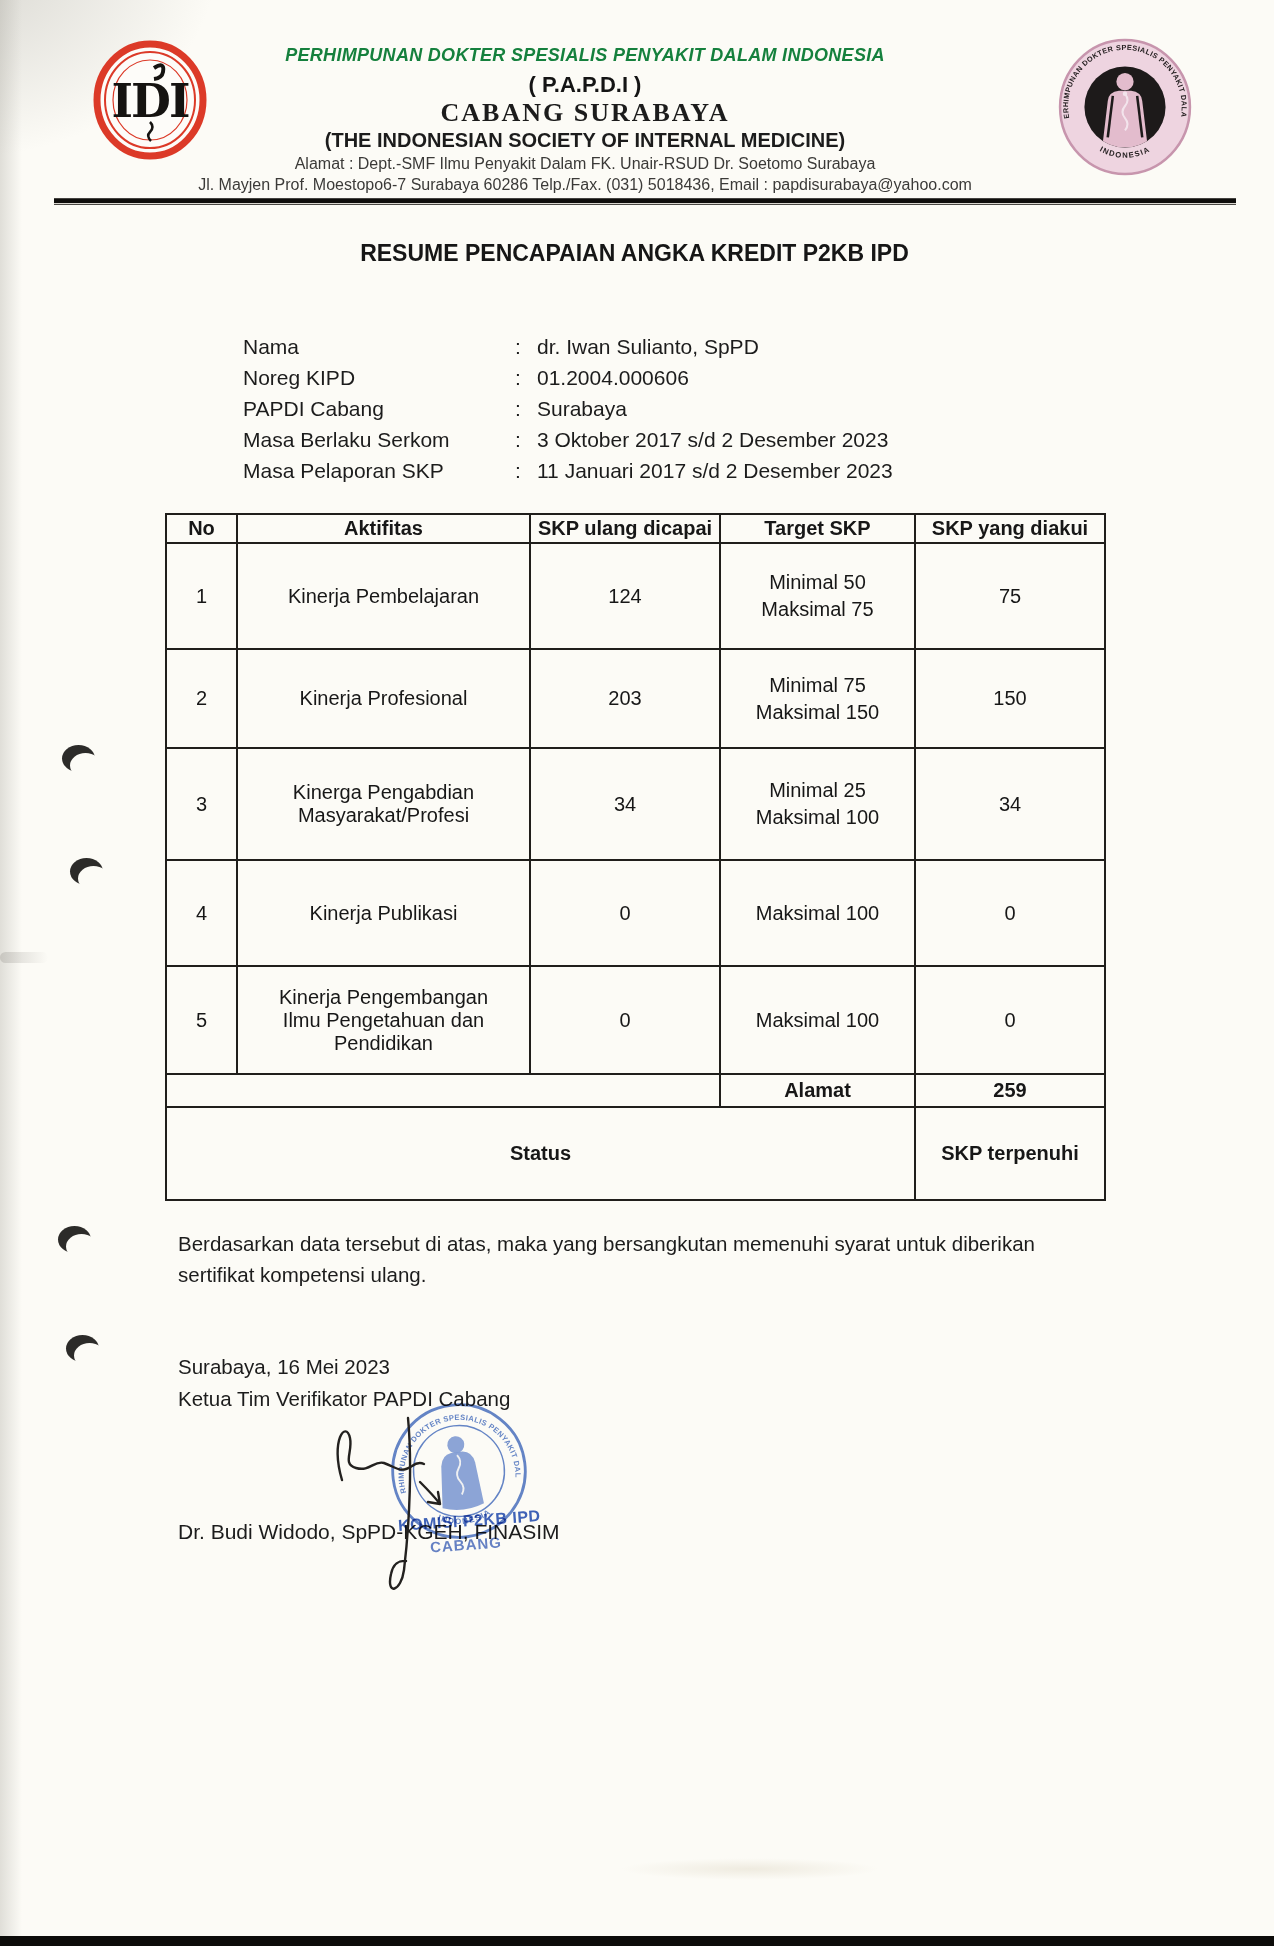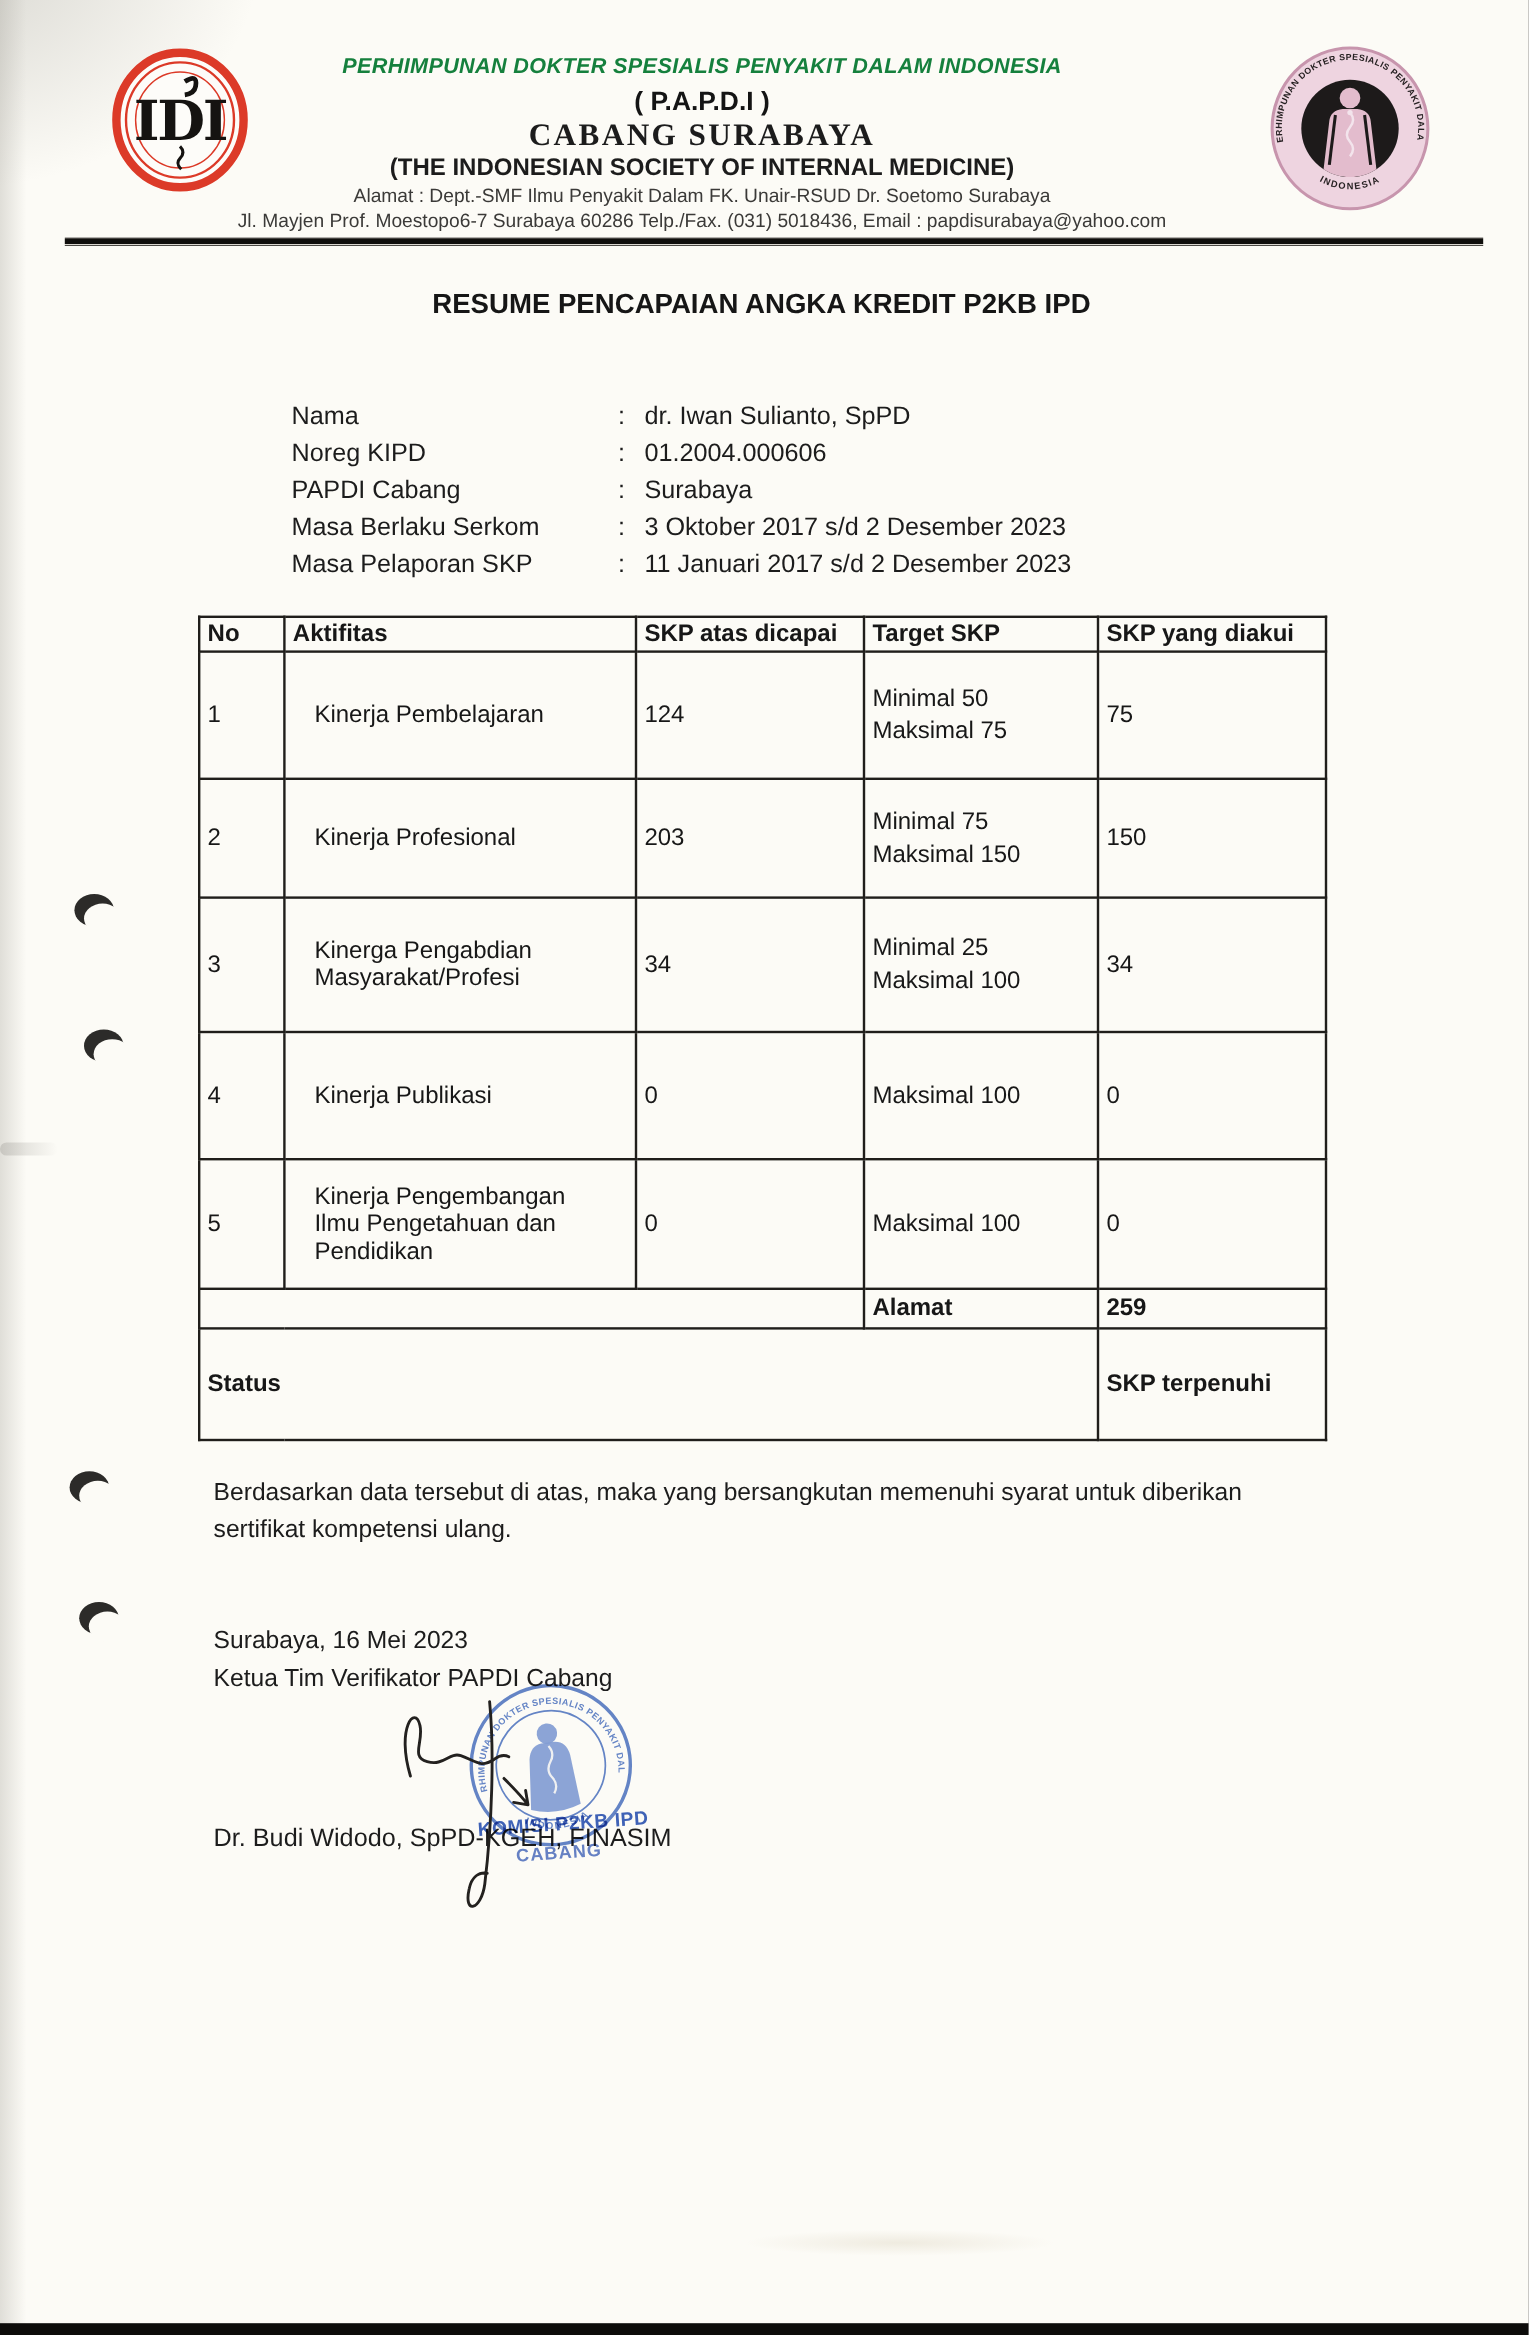--- a/index.html
+++ b/index.html
@@ -36,21 +36,21 @@
   
   .doc-title { position:absolute; left:165px; top:240px; width:939px; margin:0;
     text-align:center; font-size:23px; font-weight:bold; color:#161616; }
   .info { position:absolute; left:243px; top:331px; font-size:21px; }
   .info-row { display:flex; line-height:31px; }
   .info-row .lbl { width:272px; }
   .info-row .sep { width:22px; }
   
   .skp-table { position:absolute; left:165px; top:513px; width:939px;
     border-collapse:collapse; table-layout:fixed; font-size:20px; color:#171717; }
-  .skp-table th, .skp-table td { border:2.5px solid #201e1b; text-align:left; vertical-align:middle; padding:2px 6px; }
+  .skp-table th, .skp-table td { border:2.5px solid #201e1b; text-align:center; vertical-align:middle; padding:2px 6px; }
   .skp-table th { font-weight:bold; }
   .cell-akt { padding:2px 24px !important; }
   .cell-target { white-space:pre-line; line-height:27px; }
   .row-total td, .row-status td { font-weight:bold; }
   
   .closing { position:absolute; left:178px; top:1228px; width:950px;
     font-size:20.5px; line-height:31px; white-space:pre-line; }
   .place-date { position:absolute; left:178px; top:1355px; font-size:20.5px;text-align:right; }
   .role       { position:absolute; left:178px; top:1387px; font-size:20.5px; }
   .signature  { position:absolute; left:300px; top:1412px; width:190px; height:195px; z-index:4; }
@@ -159,21 +159,21 @@
         <col style="width:71px">
         <col style="width:293px">
         <col style="width:190px">
         <col style="width:195px">
         <col style="width:190px">
       </colgroup>
     <tbody>
         <tr style="height:28px">
       <th>No</th>
       <th>Aktifitas</th>
-      <th>SKP atas dicapai</th>
+      <th>SKP ulang dicapai</th>
       <th>Target SKP</th>
       <th>SKP yang diakui</th>
     </tr>
     <tr style="height:106px">
       <td>1</td>
       <td class="cell-akt">Kinerja Pembelajaran</td>
       <td>124</td>
       <td class="cell-target">Minimal 50
 Maksimal 75</td>
       <td>75</td>

